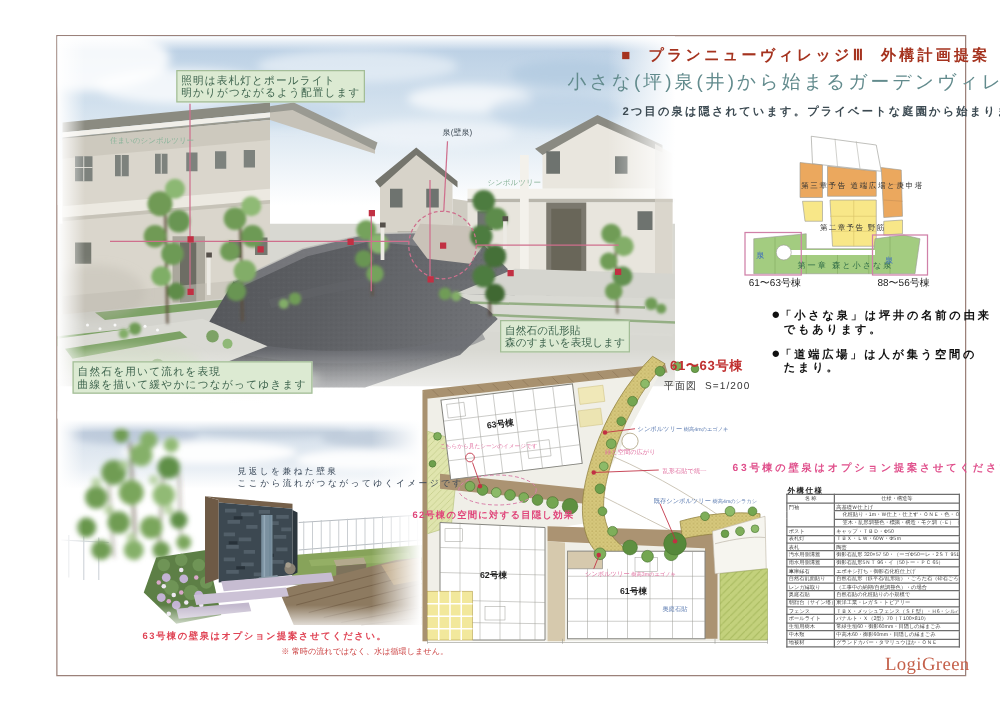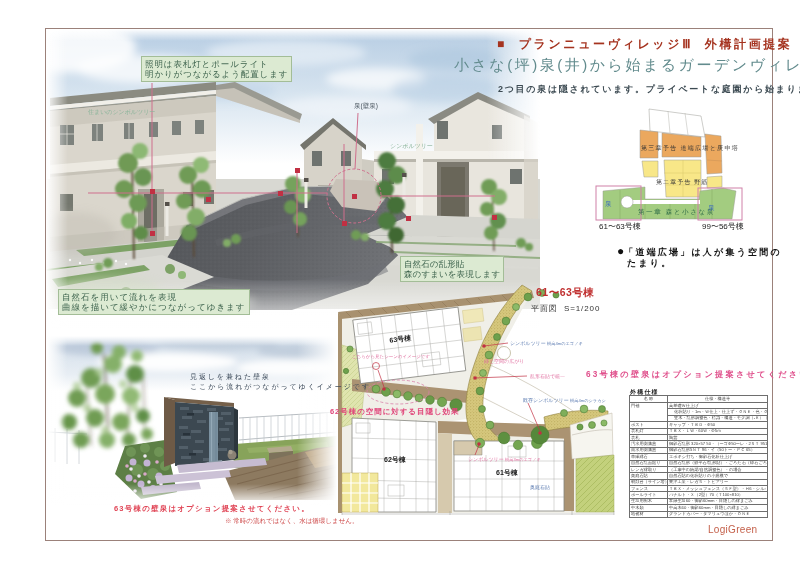--- a/index.html
+++ b/index.html
@@ -364,23 +364,24 @@
   </g>
 
   <text x="51" y="47" font-size="6" fill="#333" font-family="Liberation Sans" letter-spacing="1.3">第三章予告 道端広場と庚申塔</text>
   <text x="66" y="81" font-size="6" fill="#333" font-family="Liberation Sans" letter-spacing="1.1">第二章予告 野筋</text>
   <text x="48" y="111" font-size="6.5" fill="#2e6b46" font-family="Liberation Sans" letter-spacing="1.6">第一章 森と小さな泉</text>
   <text x="15" y="103" font-size="6.5" fill="#3a6abf" font-family="Liberation Sans">泉</text>
   <text x="118" y="107" font-size="6.5" fill="#3a6abf" font-family="Liberation Sans">泉</text>
 </svg>
 
 <div class="abs" style="left:599px;top:221px;font-size:8px;color:#222;">61〜63号棟</div>
-<div class="abs" style="left:702px;top:221px;font-size:8px;color:#222;">99〜56号棟</div>
+<div class="abs" style="left:702px;top:221px;font-size:8px;color:#222;">88〜56号棟</div>
 
 <div class="abs" style="left:617px;top:246px;font-size:9px;line-height:10.5px;color:#111;letter-spacing:2.2px;font-weight:bold;">
+  <div style="margin-bottom:9px;"><span style="font-size:12px;letter-spacing:0;">●</span>「小さな泉」は坪井の名前の由来<br><span style="margin-left:10px;">でもあります。</span></div>
   <div style="margin-bottom:24px;"><span style="font-size:12px;letter-spacing:0;">●</span>「道端広場」は人が集う空間の<br><span style="margin-left:10px;">たまり。</span></div>
 </div>
 
 <div class="abs" style="left:586px;top:369px;font-size:8.2px;font-weight:bold;color:#e0508c;letter-spacing:2.2px;">63号棟の壁泉はオプション提案させてください。</div>
 
 <div class="abs" style="left:630px;top:388px;font-size:6px;font-weight:bold;color:#222;letter-spacing:1.2px;">外構仕様</div>
 <table class="abs" style="left:629px;top:395px;width:138px;border-collapse:collapse;table-layout:fixed;font-size:4.2px;color:#444;">
   <colgroup>
       <col style="width:38px">
       <col style="width:100px">
@@ -458,21 +459,21 @@
         <td style="border:0.5px solid #6e6e6e;">中木類</td>
         <td style="border:0.5px solid #6e6e6e;">中高木60・御影60mm・目隠しの縁まごみ</td>
       </tr>
   <tr style="height:6.4px">
         <td style="border:0.5px solid #6e6e6e;">地被材</td>
         <td style="border:0.5px solid #6e6e6e;">グランドカバー・タマリュウほか・ＯＮＥ</td>
       </tr>
   </tbody>
 </table>
 
-<div class="abs" style="left:708px;top:524px;font-family:Liberation Sans, sans-serif;font-size:10px;letter-spacing:0.3px;color:#c4604a;">LogiGreen</div>
+<div class="abs" style="left:708px;top:524px;font-family:Liberation Serif, serif;font-size:15px;letter-spacing:0.3px;color:#c4604a;">LogiGreen</div>
 
 <svg class="abs" style="left:332px;top:283px;" width="310" height="232" viewBox="0 0 310 232">
   <defs>
     <pattern id="gravel" width="3" height="3" patternUnits="userSpaceOnUse">
       <rect width="3" height="3" fill="#d6c87d"></rect>
       <circle cx="0.8" cy="0.8" r="0.45" fill="#a08c3d"></circle>
       <circle cx="2.2" cy="2.2" r="0.4" fill="#b8a455"></circle>
     </pattern>
     <pattern id="lawn" width="5" height="5" patternUnits="userSpaceOnUse">
       <rect width="5" height="5" fill="#dde3a4"></rect>

